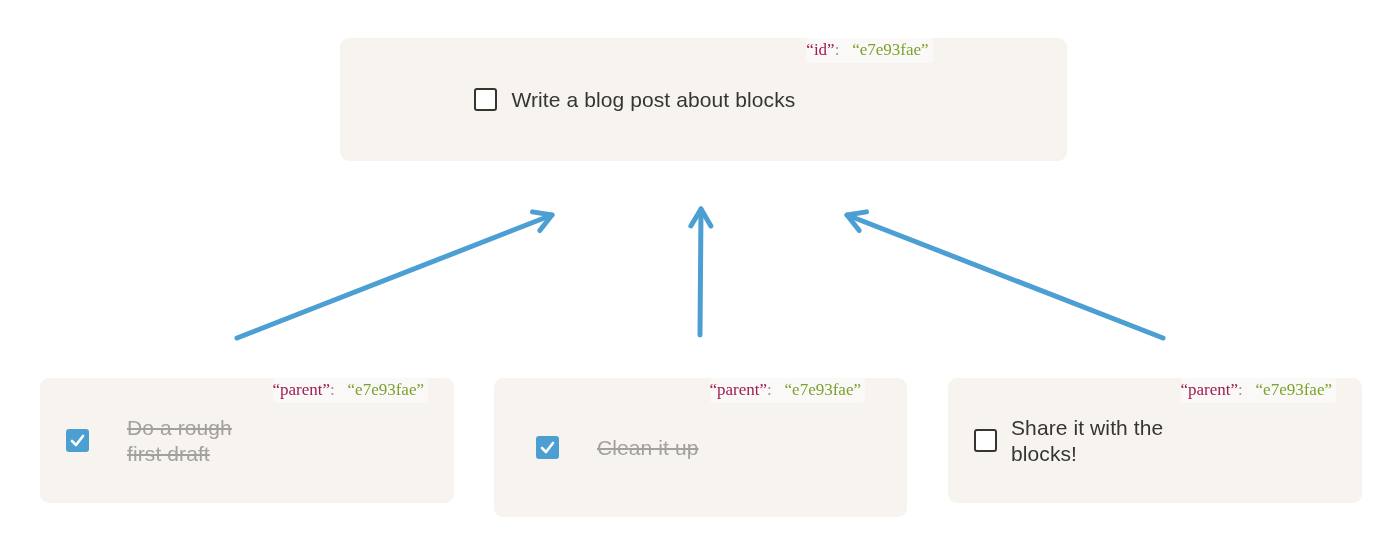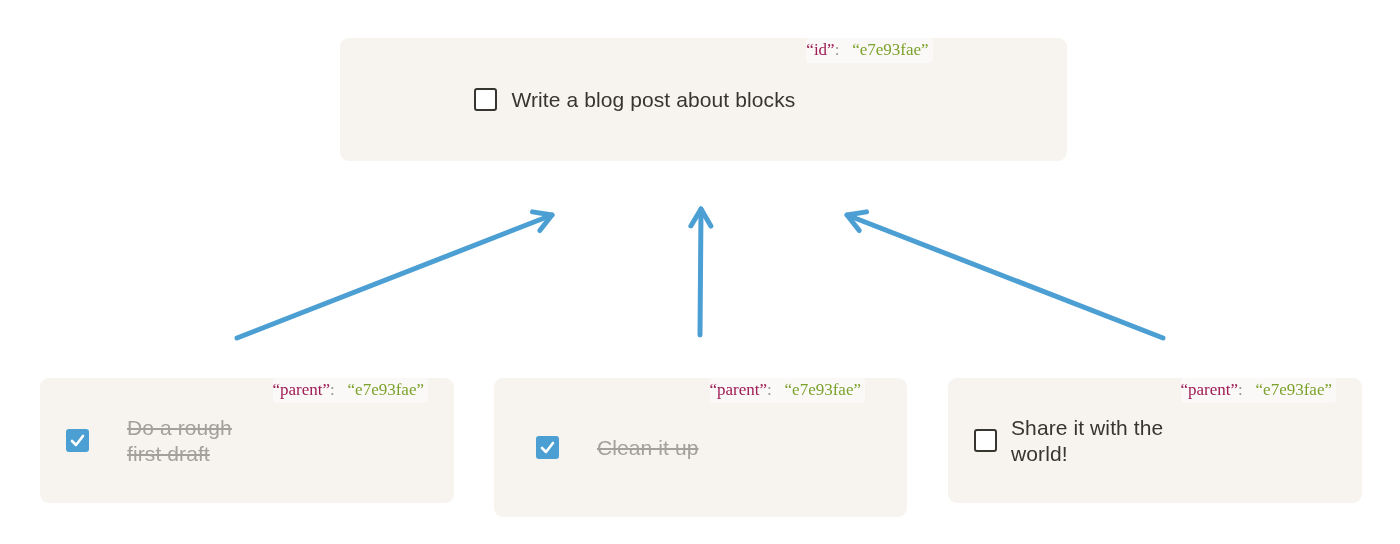--- a/index.html
+++ b/index.html
@@ -139,21 +139,21 @@
       <span class="todo-title">Clean it up</span>
     </div>
     <div class="code-line"><span class="code-key">“parent”</span><span class="code-punct">:</span><span class="code-value">“e7e93fae”</span></div>
   </section>
 
   <section class="card card-child-2">
     <div class="todo-row">
       <span class="checkbox">
         
       </span>
-      <span class="todo-title">Share it with the world!</span>
+      <span class="todo-title">Share it with the blocks!</span>
     </div>
     <div class="code-line"><span class="code-key">“parent”</span><span class="code-punct">:</span><span class="code-value">“e7e93fae”</span></div>
   </section>
 
   <svg class="arrows" width="1400" height="544" viewBox="0 0 1400 544">
     <defs>
       <marker id="arrowhead" markerUnits="userSpaceOnUse" markerWidth="30" markerHeight="30" refX="22" refY="15" orient="auto">
         <path class="arrow-head" d="M5,5 L22,15 L5,25"></path>
       </marker>
     </defs>

